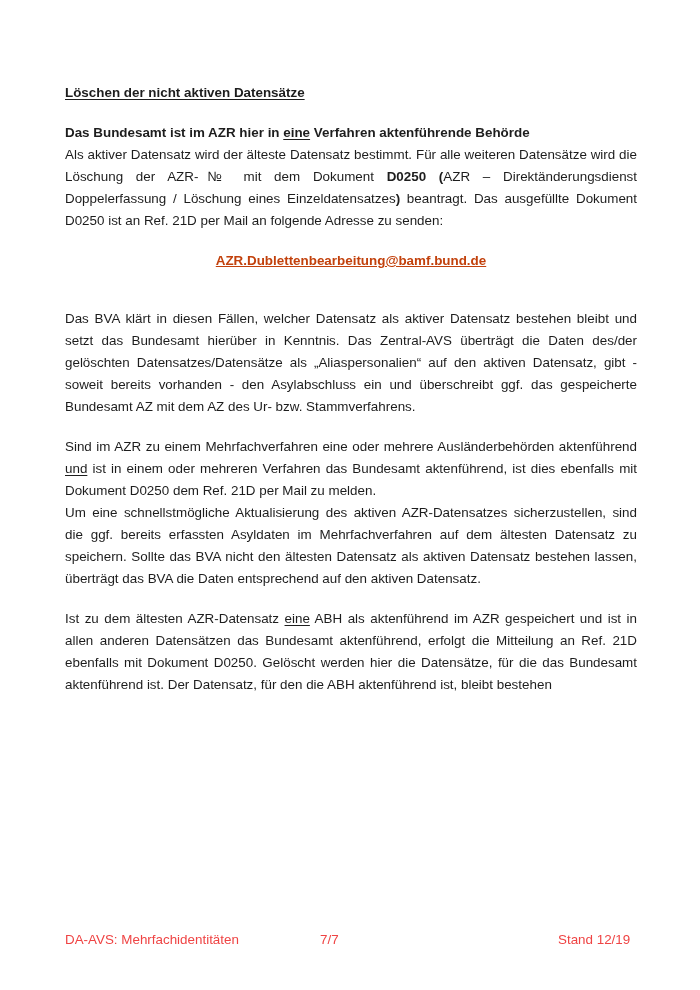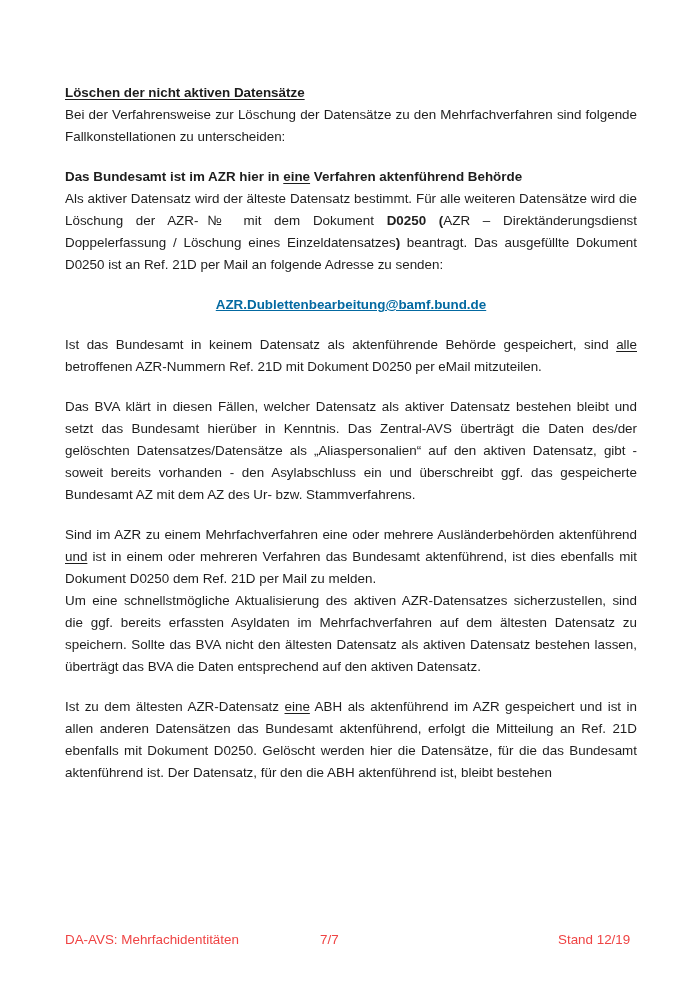--- a/index.html
+++ b/index.html
@@ -30,21 +30,21 @@
     text-justify: inter-word;
   }
   .heading {
     font-weight: bold;
     text-align: justify;
     text-justify: inter-word;
   }
   .spacer { height: 18px; }
   .email { text-align: center; }
   .email a {
-    color: #0369a1;
+    color: #c2410c;
     font-weight: bold;
     text-decoration: underline;
     cursor: pointer;
   }
   .b { font-weight: bold; }
   .u { text-decoration: underline; text-underline-offset: 2px; }
   .footer {
     position: absolute;
     top: 930px;
     left: 0;
@@ -57,28 +57,26 @@
   .footer-left   { position: absolute; left: 65px; }
   .footer-center { position: absolute; left: 320px; }
   .footer-right  { position: absolute; left: 558px; }
 </style>
 </head>
 <body>
 
 <div class="page">
   <main class="content">
       <p class="heading"><span class="b u">Löschen der nicht aktiven Datensätze</span></p>
-      <p class="para"><span>Bei der Verfahrensweise zur Löschung der Datensätze zu den Mehrfachverfahren sind folgende Fallkonstellationen zu unterscheiden:</span></p>
       <div class="spacer"></div>
-      <p class="heading"><span class="b">Das Bundesamt ist im AZR hier in </span><span class="b u">eine</span><span class="b"> Verfahren aktenführend Behörde</span></p>
+      <p class="heading"><span class="b">Das Bundesamt ist im AZR hier in </span><span class="b u">eine</span><span class="b"> Verfahren aktenführende Behörde</span></p>
       <p class="para"><span>Als aktiver Datensatz wird der älteste Datensatz bestimmt. Für alle weiteren Datensätze wird die Löschung der AZR-№ mit dem Dokument </span><span class="b">D0250 (</span><span>AZR – Direktänderungsdienst Doppelerfassung / Löschung eines Einzeldatensatzes</span><span class="b">)</span><span> beantragt. Das ausgefüllte Dokument D0250 ist an Ref. 21D per Mail an folgende Adresse zu senden:</span></p>
       <div class="spacer"></div>
       <p class="email"><a href="#"><span>AZR.Dublettenbearbeitung@bamf.bund.de</span></a></p>
       <div class="spacer"></div>
-      <p class="para"><span>Ist das Bundesamt in keinem Datensatz als aktenführende Behörde gespeichert, sind </span><span class="u">alle</span><span> betroffenen AZR-Nummern Ref. 21D mit Dokument D0250 per eMail mitzuteilen.</span></p>
       <div class="spacer"></div>
       <p class="para"><span>Das BVA klärt in diesen Fällen, welcher Datensatz als aktiver Datensatz bestehen bleibt und setzt das Bundesamt hierüber in Kenntnis. Das Zentral-AVS überträgt die Daten des/der gelöschten Datensatzes/Datensätze als „Aliaspersonalien“ auf den aktiven Datensatz, gibt - soweit bereits vorhanden - den Asylabschluss ein und überschreibt ggf. das gespeicherte Bundesamt AZ mit dem AZ des Ur- bzw. Stammverfahrens.</span></p>
       <div class="spacer"></div>
       <p class="para"><span>Sind im AZR zu einem Mehrfachverfahren eine oder mehrere Ausländerbehörden aktenführend </span><span class="u">und</span><span> ist in einem oder mehreren Verfahren das Bundesamt aktenführend, ist dies ebenfalls mit Dokument D0250 dem Ref. 21D per Mail zu melden.</span></p>
       <p class="para"><span>Um eine schnellstmögliche Aktualisierung des aktiven AZR-Datensatzes sicherzustellen, sind die ggf. bereits erfassten Asyldaten im Mehrfachverfahren auf dem ältesten Datensatz zu speichern. Sollte das BVA nicht den ältesten Datensatz als aktiven Datensatz bestehen lassen, überträgt das BVA die Daten entsprechend auf den aktiven Datensatz.</span></p>
       <div class="spacer"></div>
       <p class="para"><span>Ist zu dem ältesten AZR-Datensatz </span><span class="u">eine</span><span> ABH als aktenführend im AZR gespeichert und ist in allen anderen Datensätzen das Bundesamt aktenführend, erfolgt die Mitteilung an Ref. 21D ebenfalls mit Dokument D0250. Gelöscht werden hier die Datensätze, für die das Bundesamt aktenführend ist. Der Datensatz, für den die ABH aktenführend ist, bleibt bestehen</span></p>
     </main>
   <div class="footer">
     <span class="footer-left">DA-AVS: Mehrfachidentitäten</span>

